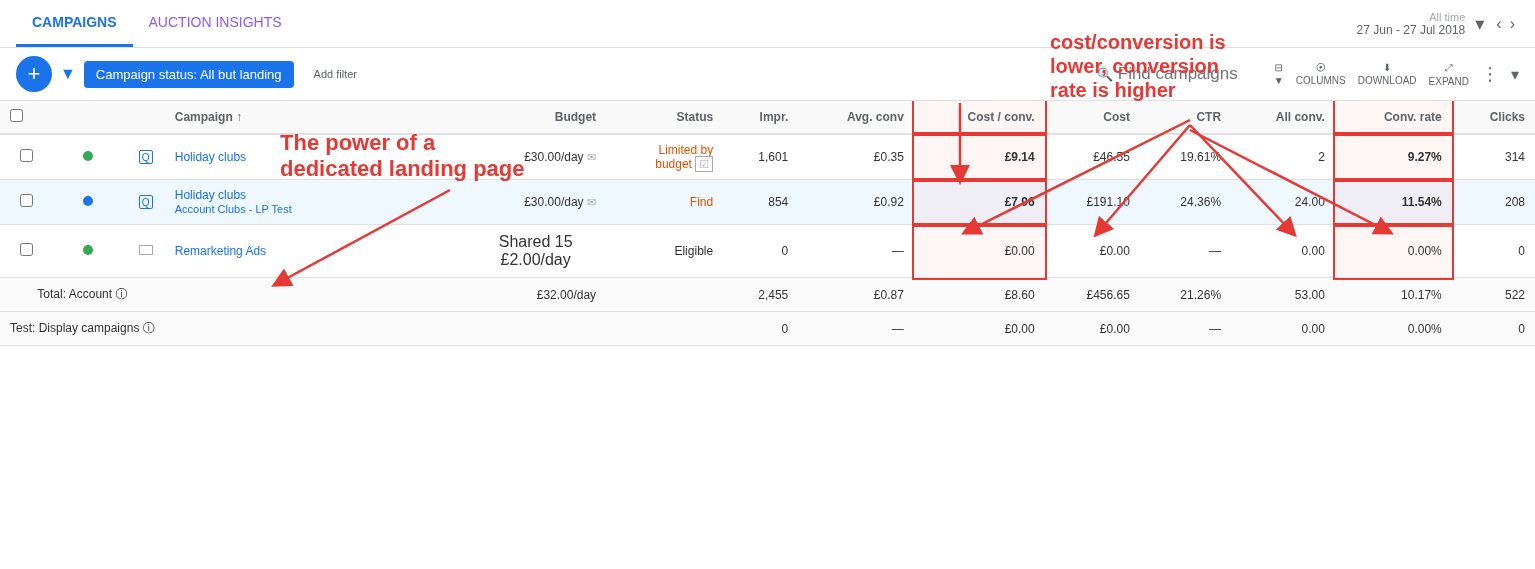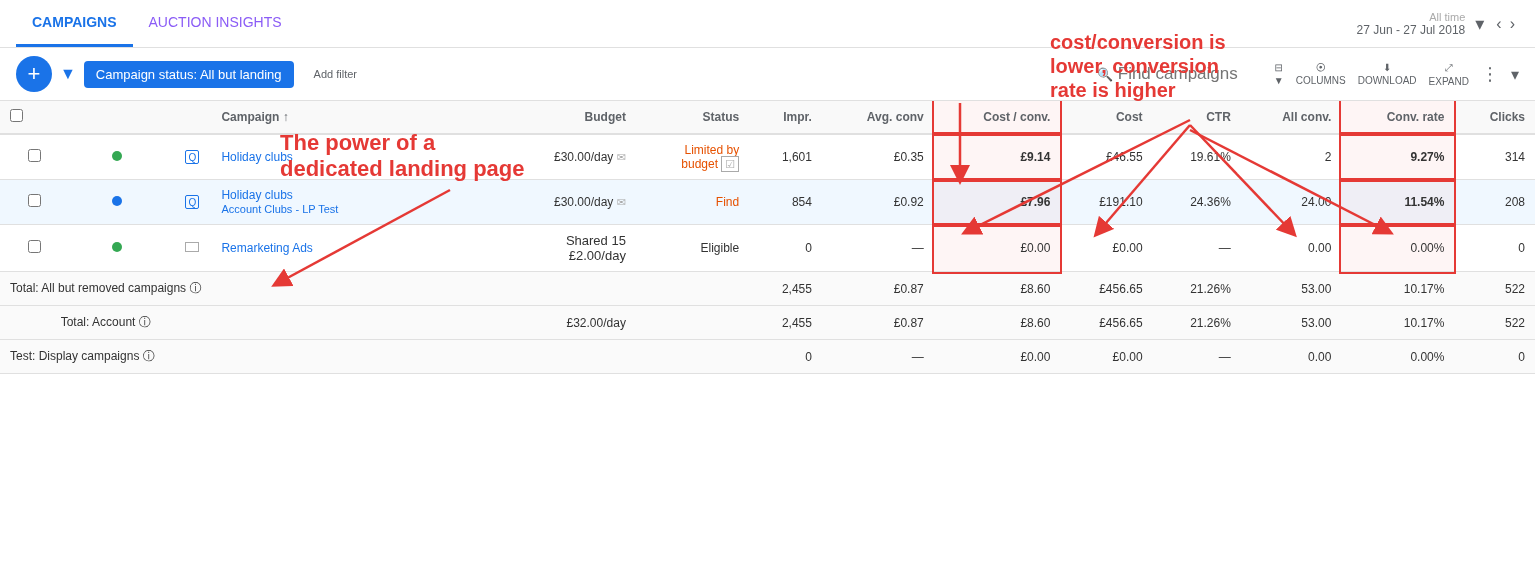--- a/index.html
+++ b/index.html
@@ -170,61 +170,47 @@
           <td>208</td>
         </tr>
 
         <tr>
           <td class="checkbox-col"><input type="checkbox" style=""></td>
           <td><span class="dot green"></span></td>
           <td><span style="display:inline-block;width:14px;height:10px;border:1px solid #aaa;margin:0 2px;"></span></td>
           <td class="left">
             <a class="campaign-name">Remarketing Ads</a>
           </td>
-          <td style="font-size:13px;">Shared 15<br>£2.00/day</td>
+          <td style="font-size:16px;text-align:center;">Shared 15<br>£2.00/day</td>
           <td><span class="status-eligible">Eligible</span></td>
           <td>0</td>
           <td>—</td>
           <td style="outline:2px solid #e53935;background:rgba(229,57,53,0.05);">£0.00</td>
           <td>£0.00</td>
           <td>—</td>
           <td>0.00</td>
           <td style="outline:2px solid #e53935;background:rgba(229,57,53,0.05);">0.00%</td>
           <td>0</td>
         </tr>
 
         <tr class="total-row">
-          <td colspan="3" style="text-align:left;">Total: All but removed campaigns ⓘ</td>
-          <td></td>
-          <td></td>
+          <td colspan="3" style="text-align:center;">Total: Account ⓘ</td>
+          <td></td>
+          <td>£32.00/day</td>
           <td></td>
           <td>2,455</td>
           <td>£0.87</td>
           <td>£8.60</td>
           <td>£456.65</td>
           <td>21.26%</td>
           <td>53.00</td>
           <td>10.17%</td>
           <td>522</td>
         </tr>
         <tr class="total-row">
-          <td colspan="3" style="text-align:center;">Total: Account ⓘ</td>
-          <td></td>
-          <td>£32.00/day</td>
-          <td></td>
-          <td>2,455</td>
-          <td>£0.87</td>
-          <td>£8.60</td>
-          <td>£456.65</td>
-          <td>21.26%</td>
-          <td>53.00</td>
-          <td>10.17%</td>
-          <td>522</td>
-        </tr>
-        <tr class="total-row">
           <td colspan="3" style="text-align:left;">Test: Display campaigns ⓘ</td>
           <td></td>
           <td></td>
           <td></td>
           <td>0</td>
           <td>—</td>
           <td>£0.00</td>
           <td>£0.00</td>
           <td>—</td>
           <td>0.00</td>

